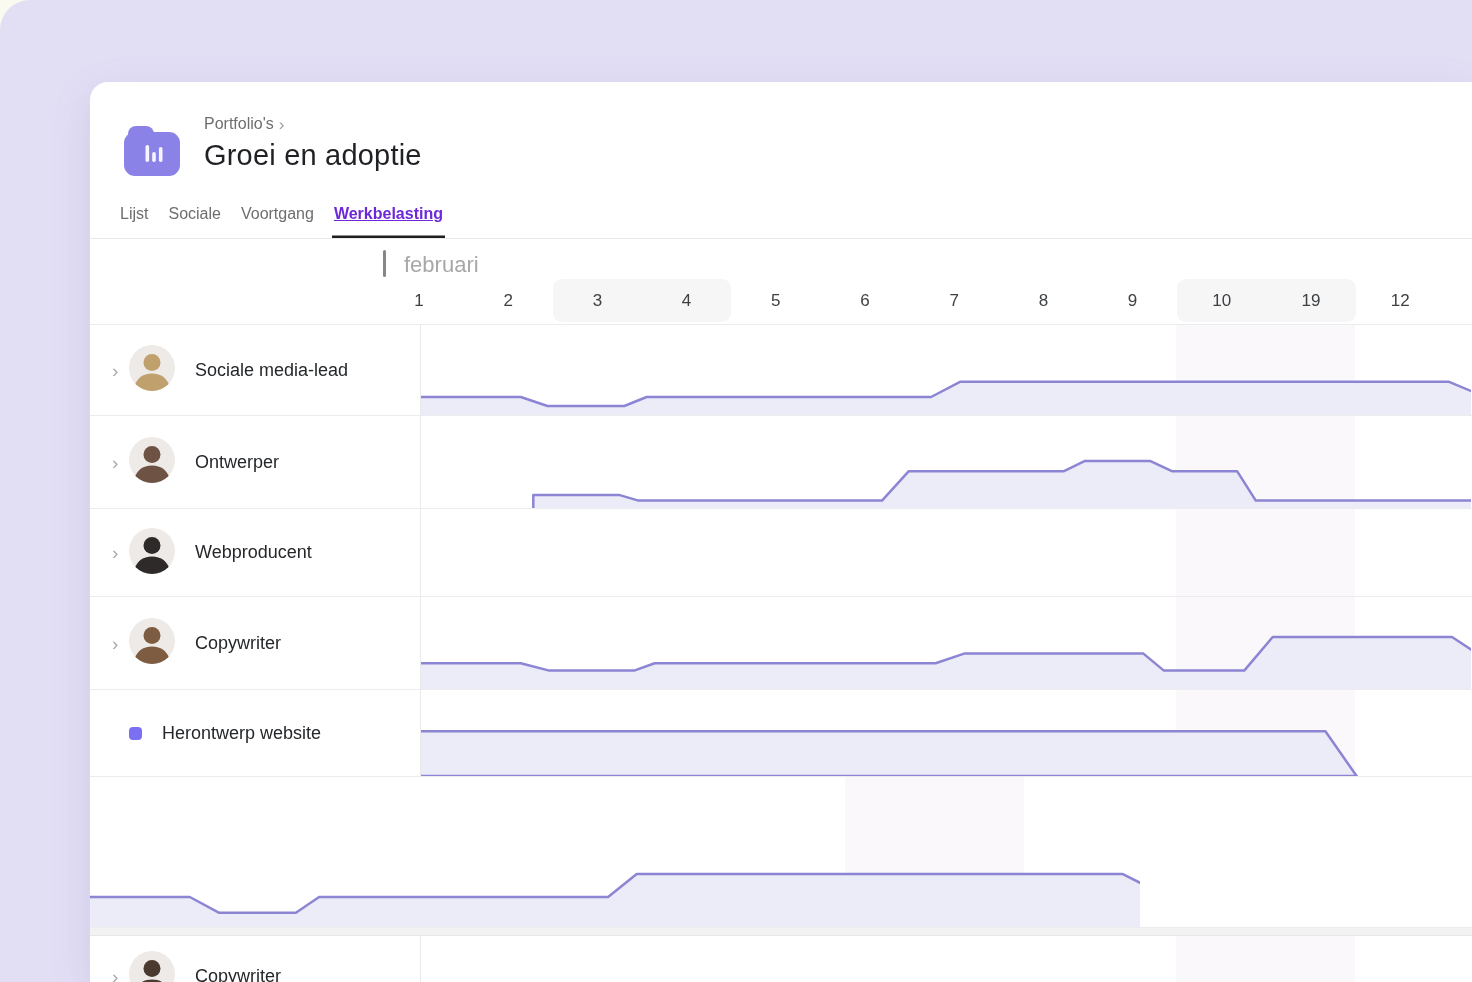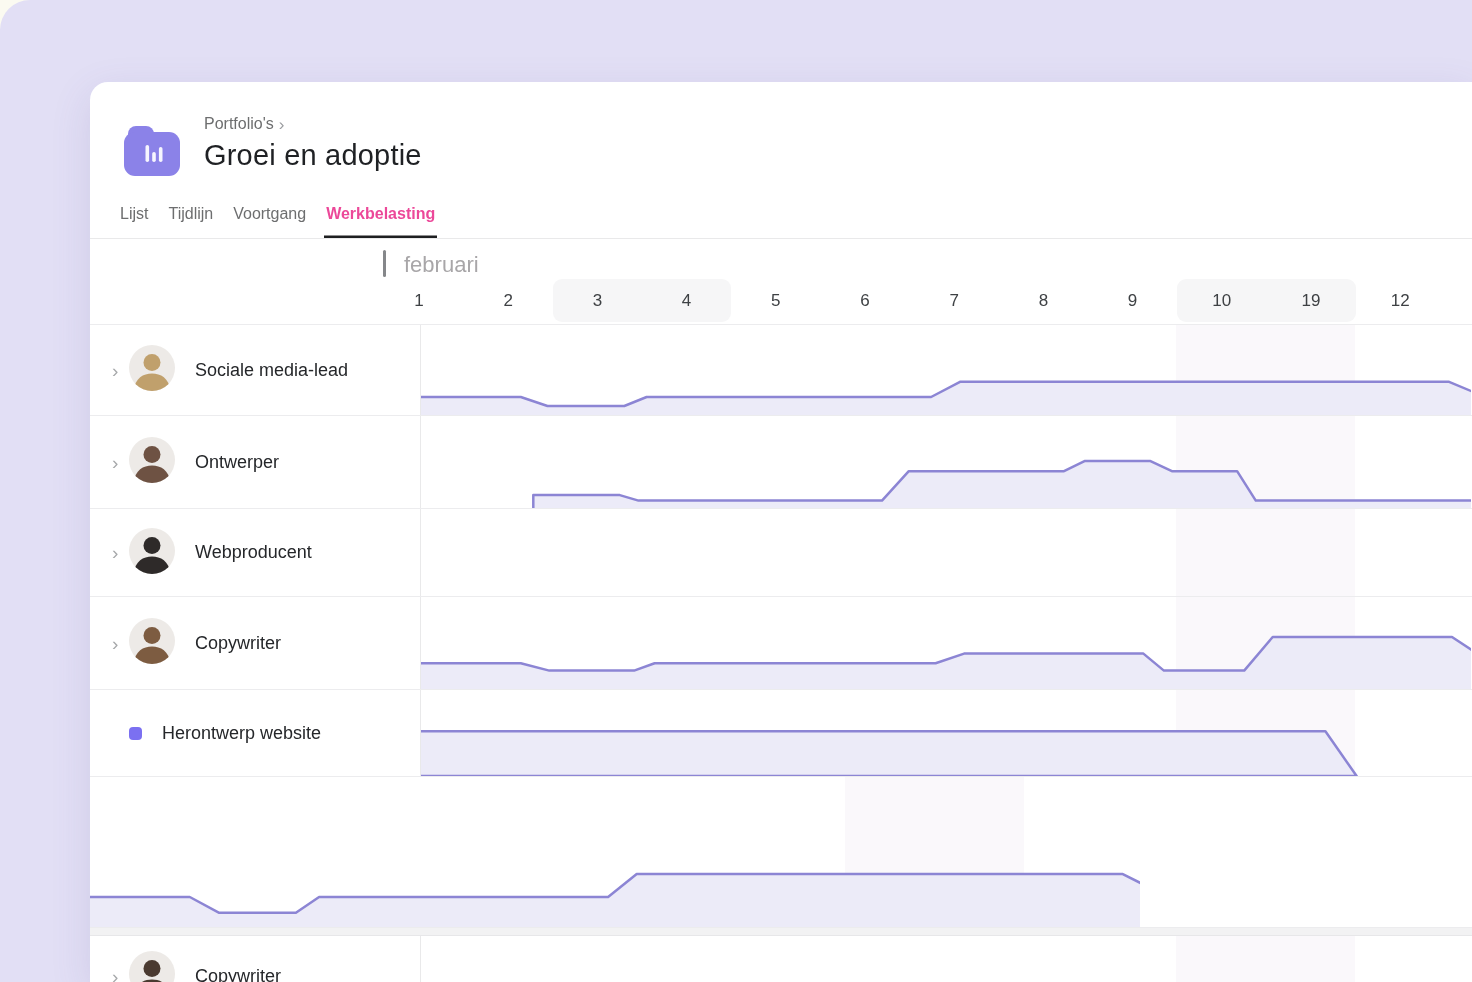--- a/index.html
+++ b/index.html
@@ -17,21 +17,21 @@
   }
   
   .card-top{position:relative;height:156px;border-bottom:1px solid #e9e9ea;}
   .folder{position:absolute;left:30px;top:36px;width:64px;height:64px;}
   .head-text{position:absolute;left:114px;top:33px;}
   .breadcrumb{font-size:16px;color:#6d6e6f;display:flex;align-items:center;gap:5px;}
   .breadcrumb .chev{color:#9b9da0;font-size:17px;line-height:1;}
   .title{font-size:29px;color:#1f2124;font-weight:500;margin-top:6px;letter-spacing:.2px;}
   .tabs{position:absolute;left:28px;bottom:0;display:flex;gap:16px;}
   .tab{font-size:16px;color:#6d6e6f;padding:0 2px 15px;cursor:pointer;}
-  .tab.active{color:#ec4899;font-weight:600;box-shadow:inset 0 -2.5px 0 #1e1f21;}
+  .tab.active{color:#6d28d9;font-weight:600;box-shadow:inset 0 -2.5px 0 #1e1f21;text-decoration:underline;}
   
   .timeline{position:relative;height:85px;background:#fff;}
   .month-marker{position:absolute;left:293px;top:11px;width:3px;height:27px;background:#85878a;border-radius:2px;}
   .month-label{position:absolute;left:314px;top:13px;font-size:22px;color:#a8a6a8;}
   .days{position:absolute;left:0;bottom:1px;height:44px;width:100%;}
   .day-pill{position:absolute;top:0;height:43px;background:#f6f6f7;border-radius:9px;}
   .day-num{position:absolute;top:0;height:43px;line-height:43px;text-align:center;font-size:17px;color:#3e4144;}
   
   .grid{position:relative;border-top:1px solid #ececee;background:#fff;}
   .grid-row{display:flex;border-bottom:1px solid #ececee;background:#fff;}
@@ -68,21 +68,21 @@
     </div>
     <div class="head-text">
       <div class="breadcrumb">
         <span>Portfolio's</span>
         <span class="chev">›</span>
       </div>
       <div class="title">Groei en adoptie</div>
     </div>
     <div class="tabs" id="tabs">
         <div class="tab">Lijst</div>
-        <div class="tab">Tijdlijn</div>
+        <div class="tab">Sociale</div>
         <div class="tab">Voortgang</div>
         <div class="tab active">Werkbelasting</div>
       </div>
   </div>
 
   <div class="timeline">
     <div class="month-marker"></div>
     <div class="month-label">februari</div>
     <div class="days" id="days">
         <div class="day-pill" style="left: 462.8px; width: 178.4px;"></div>

